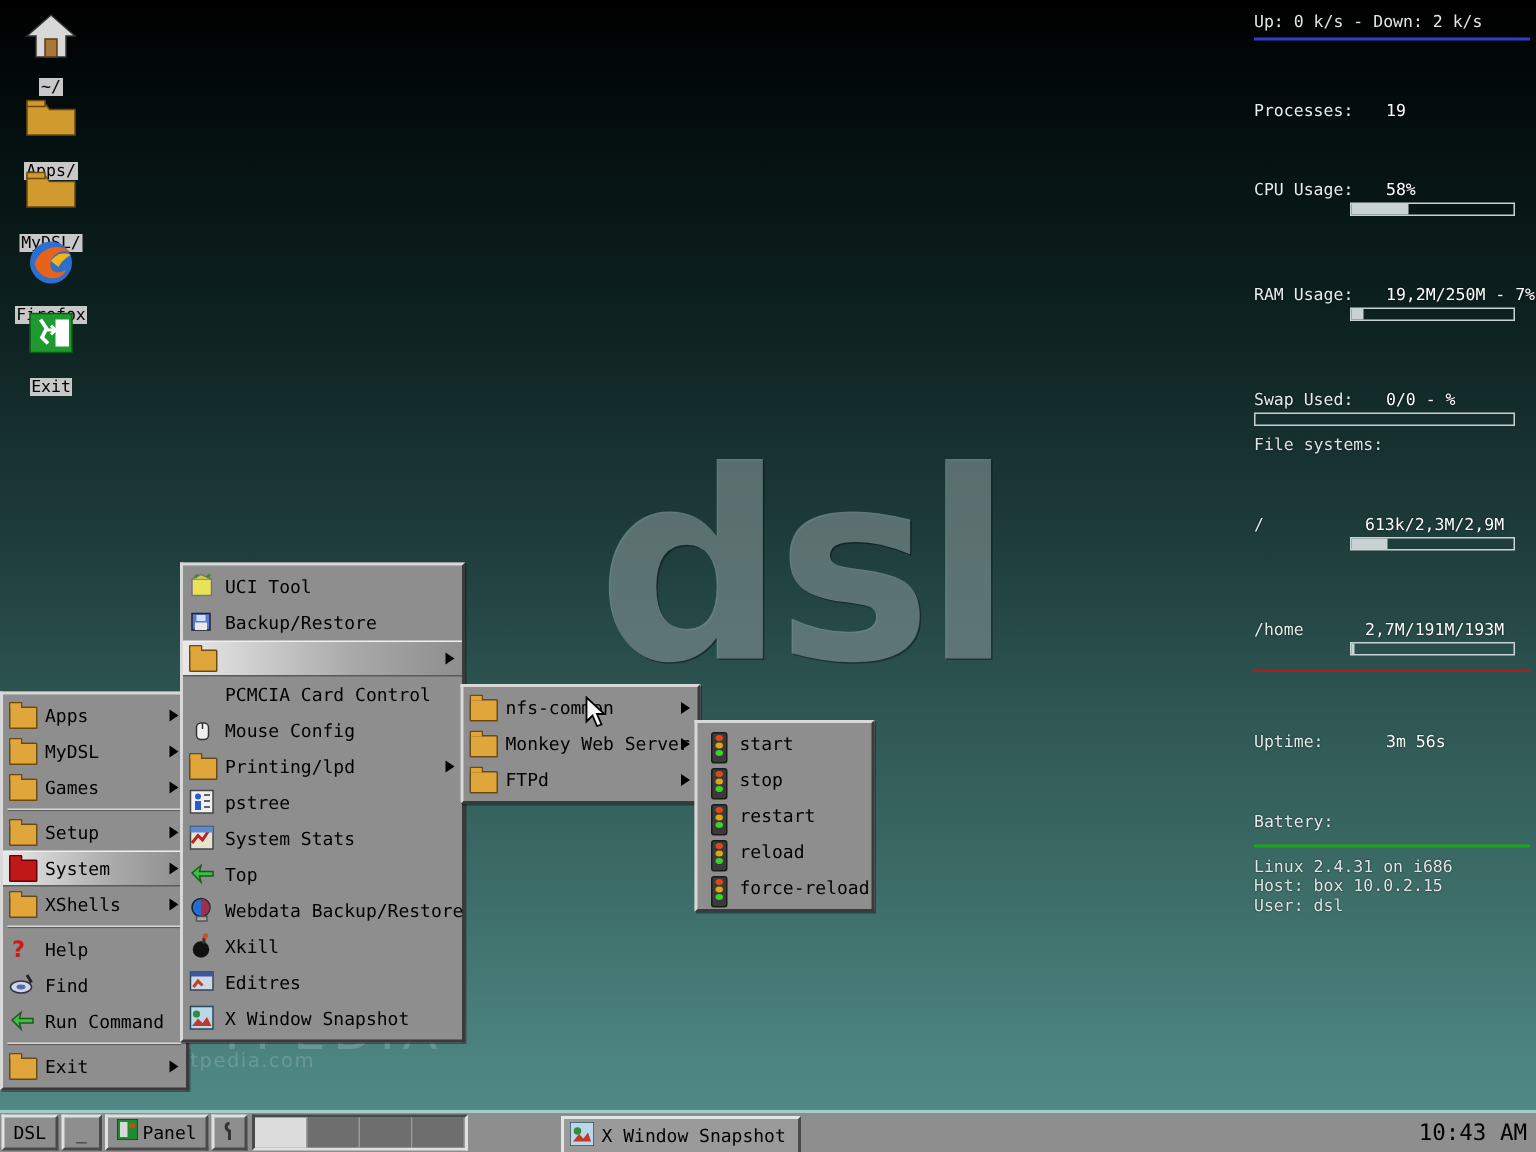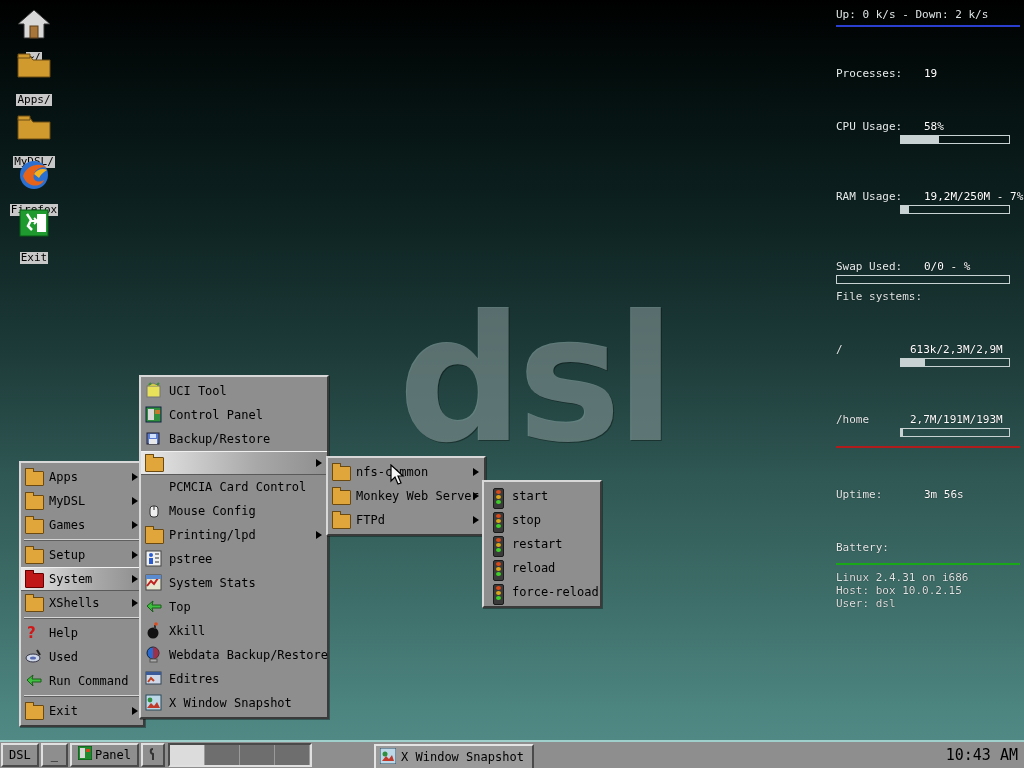--- a/index.html
+++ b/index.html
@@ -45,21 +45,20 @@
   .bar > i{display:block;height:100%;background:#c9d2d2;}
   .bar.inset{margin-left:64px;width:108px;}
   .bar.inset2{margin-left:64px;width:108px;}
   
   .menu{
     position:absolute;background:#8e8e8e;
     border:2px solid;border-color:#d8d8d8 #3a3a3a #3a3a3a #d8d8d8;
     padding:2px 0;font-size:12px;color:#000;
     font-family:"DejaVu Sans Mono","Liberation Mono",monospace;
     box-shadow:1px 1px 0 rgba(0,0,0,0.35);
-    margin-left:19px;
   }
   .mi{
     position:relative;display:flex;align-items:center;height:24px;
     padding:0 14px 0 4px;white-space:nowrap;cursor:default;
   }
   .mi .ico{width:20px;height:18px;flex:0 0 20px;margin-right:4px;position:relative;}
   .mi .txt{flex:1 1 auto;line-height:24px;}
   .mi .arrow{
     position:absolute;right:5px;top:50%;margin-top:-4px;
     width:0;height:0;border-left:6px solid #000;
@@ -123,21 +122,21 @@
   <div class="dicon" style="left:4px;top:6px;">
     <span class="glyph">
       <svg width="36" height="36" viewBox="0 0 36 36">
         <polygon points="18,4 34,18 28,18 28,32 8,32 8,18 2,18" fill="#d8d8d8" stroke="#333" stroke-width="1"></polygon>
         <rect x="14" y="20" width="8" height="12" fill="#a8763a" stroke="#5a3c18"></rect>
       </svg>
     </span>
     <span class="lbl">~/</span>
   </div>
 
-  <div class="dicon" style="left:4px;top:48px;">
+  <div class="dicon" style="left:4px;top:62px;">
     <span class="glyph">
       <svg width="36" height="30" viewBox="0 0 36 30">
         <path d="M2 6 h12 l3 4 h17 v17 h-32 z" fill="#d09a2e" stroke="#6b4a12"></path>
         <path d="M2 4 h12 v4 h-12 z" fill="#d09a2e" stroke="#6b4a12"></path>
       </svg>
     </span>
     <span class="lbl">Apps/</span>
   </div>
 
   <div class="dicon" style="left:4px;top:110px;">
@@ -296,21 +295,21 @@
               <text x="2" y="14" font-size="15" font-weight="bold" fill="#d01818" font-family="DejaVu Sans, sans-serif">?</text>
             </svg></span></span>
         <span class="txt">Help</span>
       </div>
       <div class="mi">
         <span class="ico"><span><svg width="18" height="15" viewBox="0 0 18 15">
               <ellipse cx="8" cy="10" rx="7" ry="4" fill="#cfd8e8" stroke="#334"></ellipse>
               <ellipse cx="8" cy="10" rx="3" ry="1.6" fill="#5a6ab0"></ellipse>
               <path d="M12 2 l3 5" stroke="#222" stroke-width="2"></path>
             </svg></span></span>
-        <span class="txt">Used</span>
+        <span class="txt">Find</span>
       </div>
       <div class="mi">
         <span class="ico"><span><svg width="18" height="16" viewBox="0 0 18 16">
               <path d="M2 8 l6 -5 l-1 4 l9 0 l0 3 l-9 0 l1 4 z" fill="#3fbf3f" stroke="#1a5a1a"></path>
             </svg></span></span>
         <span class="txt">Run Command</span>
       </div>
       <div class="sep"></div>
       <div class="mi">
         <span class="ico">
@@ -322,28 +321,20 @@
     </div>
 
   <div class="menu" id="system-menu" style="left:120px;top:375px;width:186px;">
       <div class="mi">
         <span class="ico"><span><svg width="17" height="17" viewBox="0 0 17 17">
               <rect x="2" y="4" width="13" height="11" fill="#e8e25a" stroke="#777"></rect>
               <path d="M2 4 l6 -3 l7 3" fill="#cfc94a" stroke="#777"></path>
               <path d="M4 3 l2 -2 M12 3 l2 -2" stroke="#3a8a3a" stroke-width="2"></path>
             </svg></span></span>
         <span class="txt">UCI Tool</span>
-      </div>
-      <div class="mi">
-        <span class="ico"><span><svg width="17" height="17" viewBox="0 0 17 17">
-              <rect x="1" y="1" width="15" height="15" fill="#2f8f3f" stroke="#124"></rect>
-              <rect x="3" y="3" width="6" height="11" fill="#d8d8d8"></rect>
-              <rect x="10" y="4" width="5" height="4" fill="#c8782a"></rect>
-            </svg></span></span>
-        <span class="txt">Control Panel</span>
       </div>
       <div class="mi">
         <span class="ico"><span><svg width="17" height="17" viewBox="0 0 17 17">
               <rect x="2" y="3" width="12" height="11" fill="#5a7ad0" stroke="#223"></rect>
               <rect x="4" y="9" width="8" height="5" fill="#e8e8e8"></rect>
               <rect x="5" y="4" width="6" height="4" fill="#cfe0ff"></rect>
             </svg></span></span>
         <span class="txt">Backup/Restore</span>
       </div>
       <div class="mi sel">
@@ -389,33 +380,33 @@
         <span class="txt">System Stats</span>
       </div>
       <div class="mi">
         <span class="ico"><span><svg width="18" height="16" viewBox="0 0 18 16">
               <path d="M2 8 l6 -5 l-1 4 l9 0 l0 3 l-9 0 l1 4 z" fill="#3fbf3f" stroke="#1a5a1a"></path>
             </svg></span></span>
         <span class="txt">Top</span>
       </div>
       <div class="mi">
         <span class="ico"><span><svg width="17" height="17" viewBox="0 0 17 17">
+              <circle cx="8" cy="7" r="6" fill="#2a6ad0" stroke="#123"></circle>
+              <path d="M8 1 a6 6 0 0 1 0 12" fill="#c02020" opacity="0.75"></path>
+              <rect x="5" y="13" width="7" height="3" fill="#aaa" stroke="#555"></rect>
+            </svg></span></span>
+        <span class="txt">Webdata Backup/Restore</span>
+      </div>
+      <div class="mi">
+        <span class="ico"><span><svg width="17" height="17" viewBox="0 0 17 17">
               <circle cx="8" cy="11" r="5.5" fill="#111"></circle>
               <rect x="9" y="3" width="2" height="4" fill="#333"></rect>
               <circle cx="11" cy="2" r="1.8" fill="#e04a1a"></circle>
             </svg></span></span>
         <span class="txt">Xkill</span>
-      </div>
-      <div class="mi">
-        <span class="ico"><span><svg width="17" height="17" viewBox="0 0 17 17">
-              <circle cx="8" cy="7" r="6" fill="#2a6ad0" stroke="#123"></circle>
-              <path d="M8 1 a6 6 0 0 1 0 12" fill="#c02020" opacity="0.75"></path>
-              <rect x="5" y="13" width="7" height="3" fill="#aaa" stroke="#555"></rect>
-            </svg></span></span>
-        <span class="txt">Webdata Backup/Restore</span>
       </div>
       <div class="mi">
         <span class="ico"><span><svg width="17" height="17" viewBox="0 0 17 17">
               <rect x="1" y="2" width="15" height="12" fill="#cfd8e8" stroke="#345"></rect>
               <rect x="1" y="2" width="15" height="3" fill="#3a5a9a"></rect>
               <path d="M3 12 l3 -4 l3 3" stroke="#c04020" stroke-width="2" fill="none"></path>
             </svg></span></span>
         <span class="txt">Editres</span>
       </div>
       <div class="mi">

